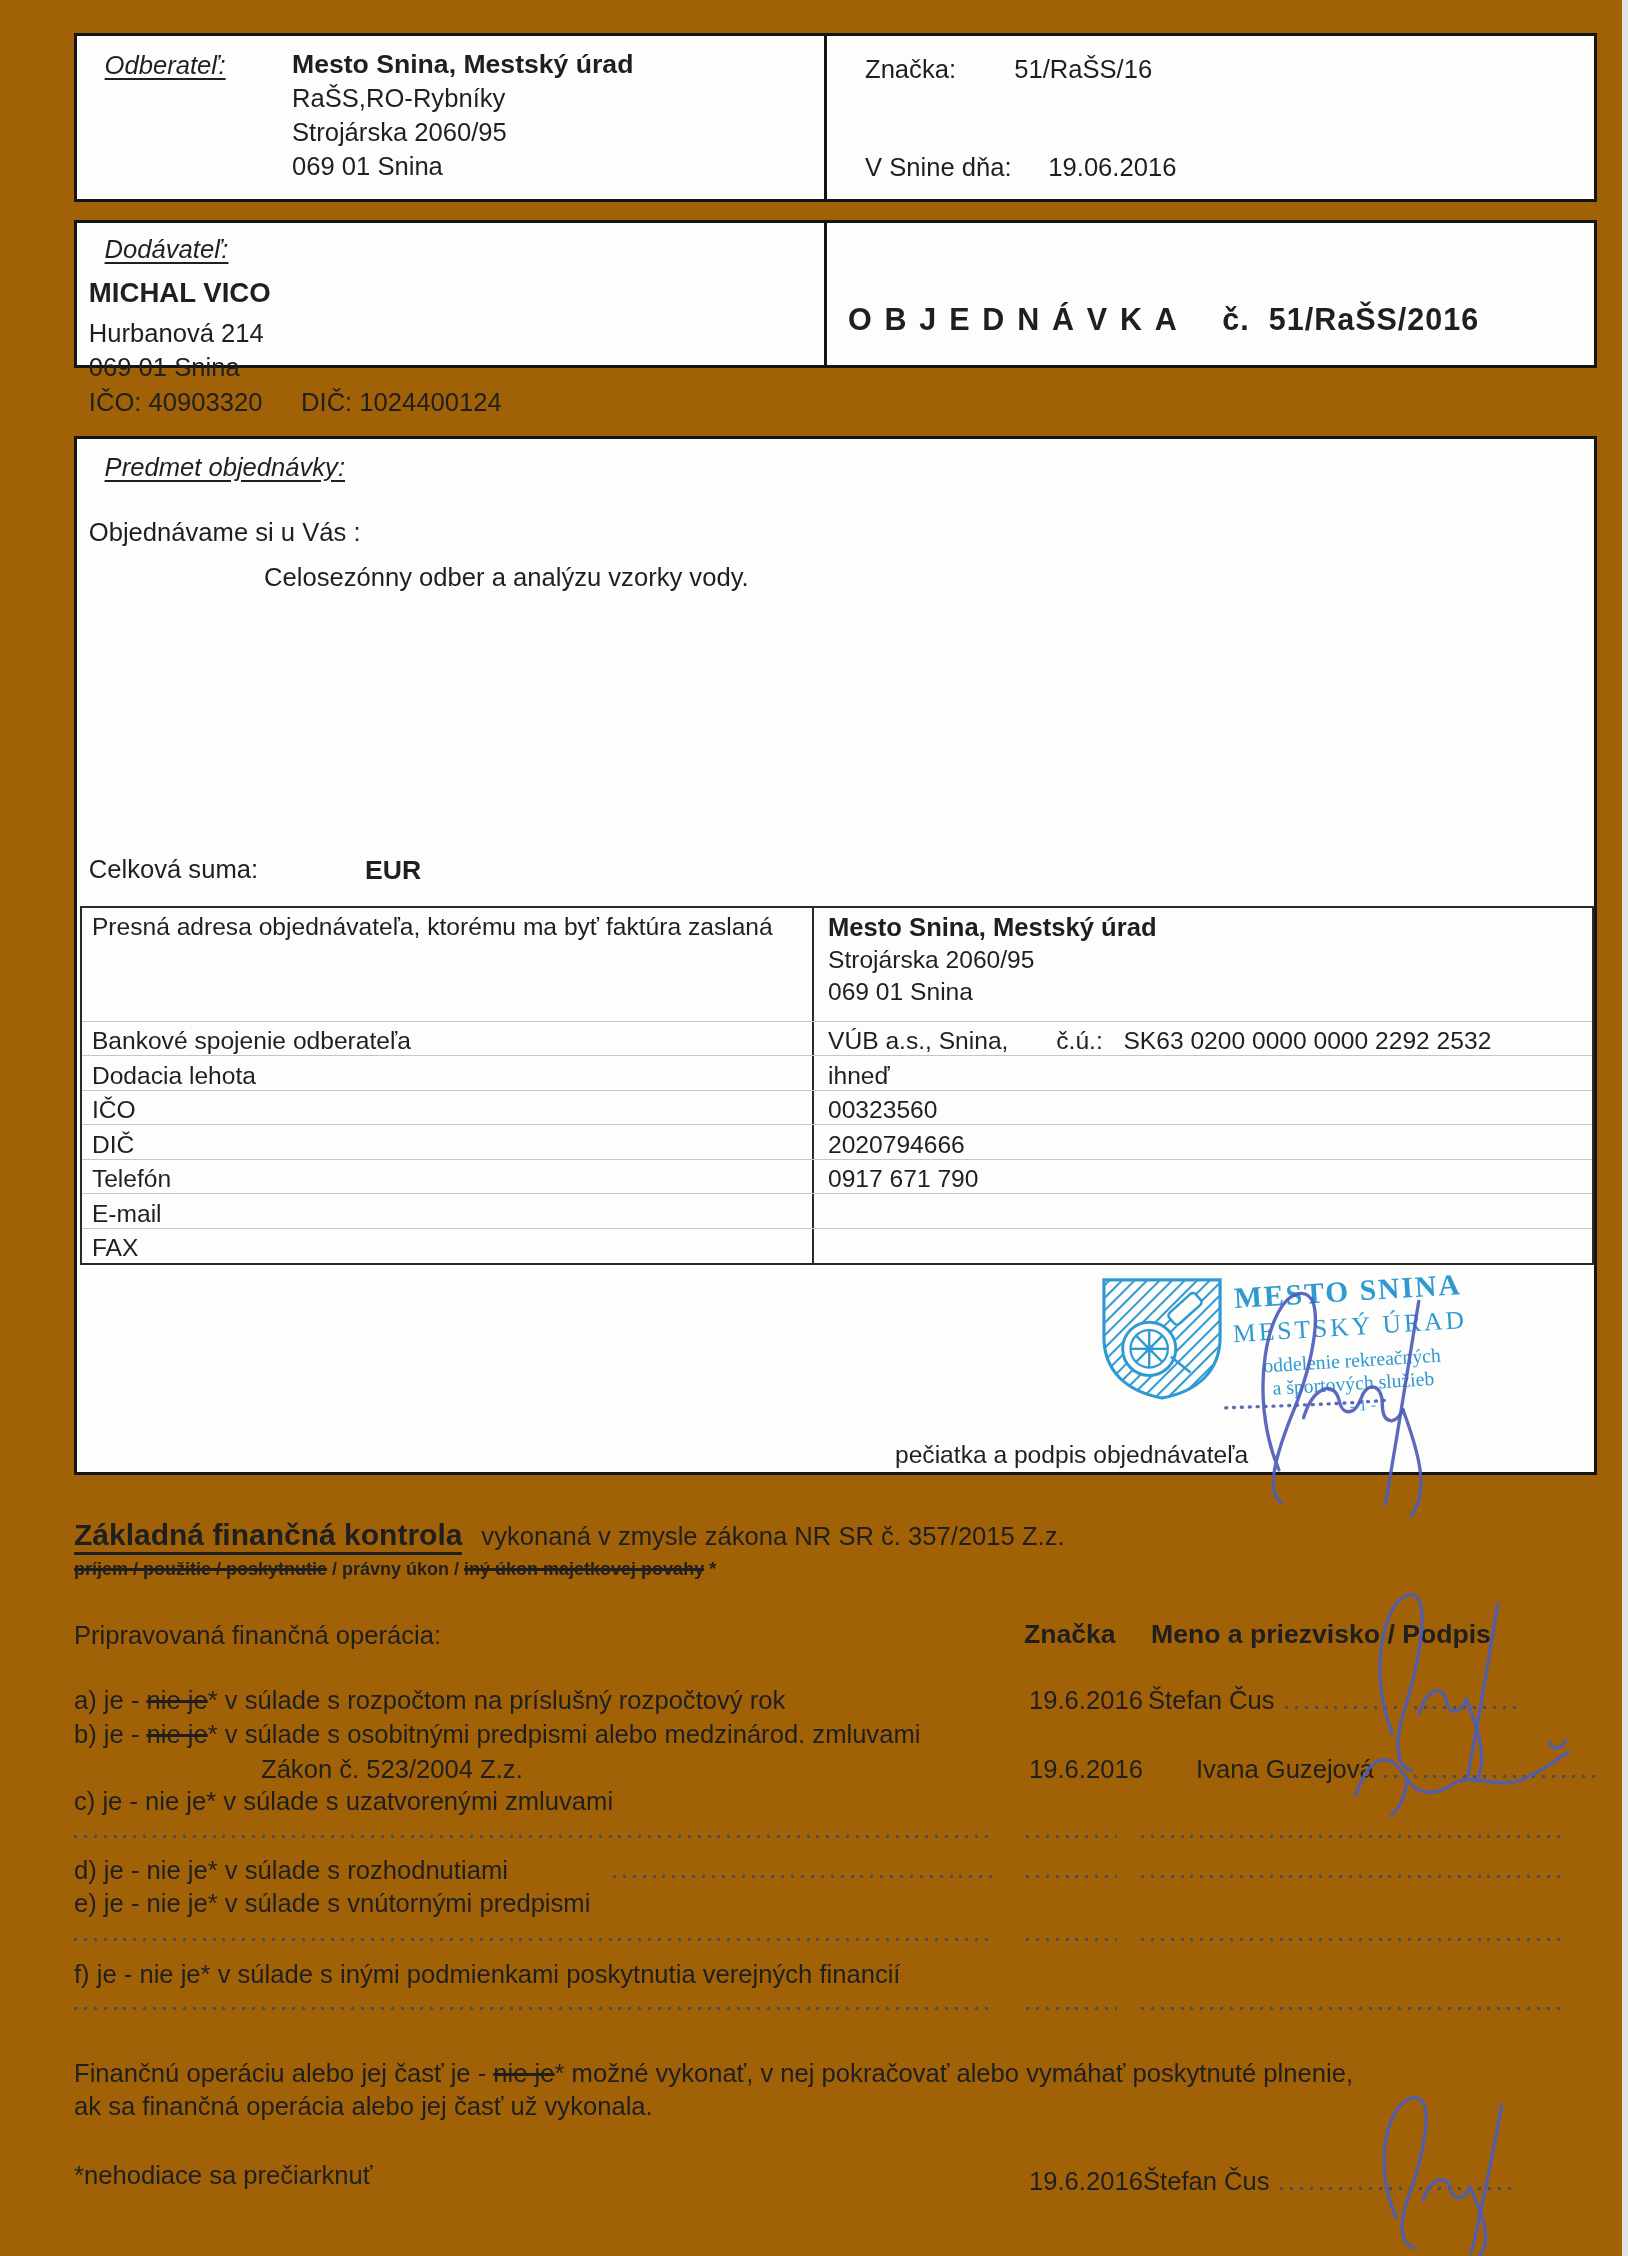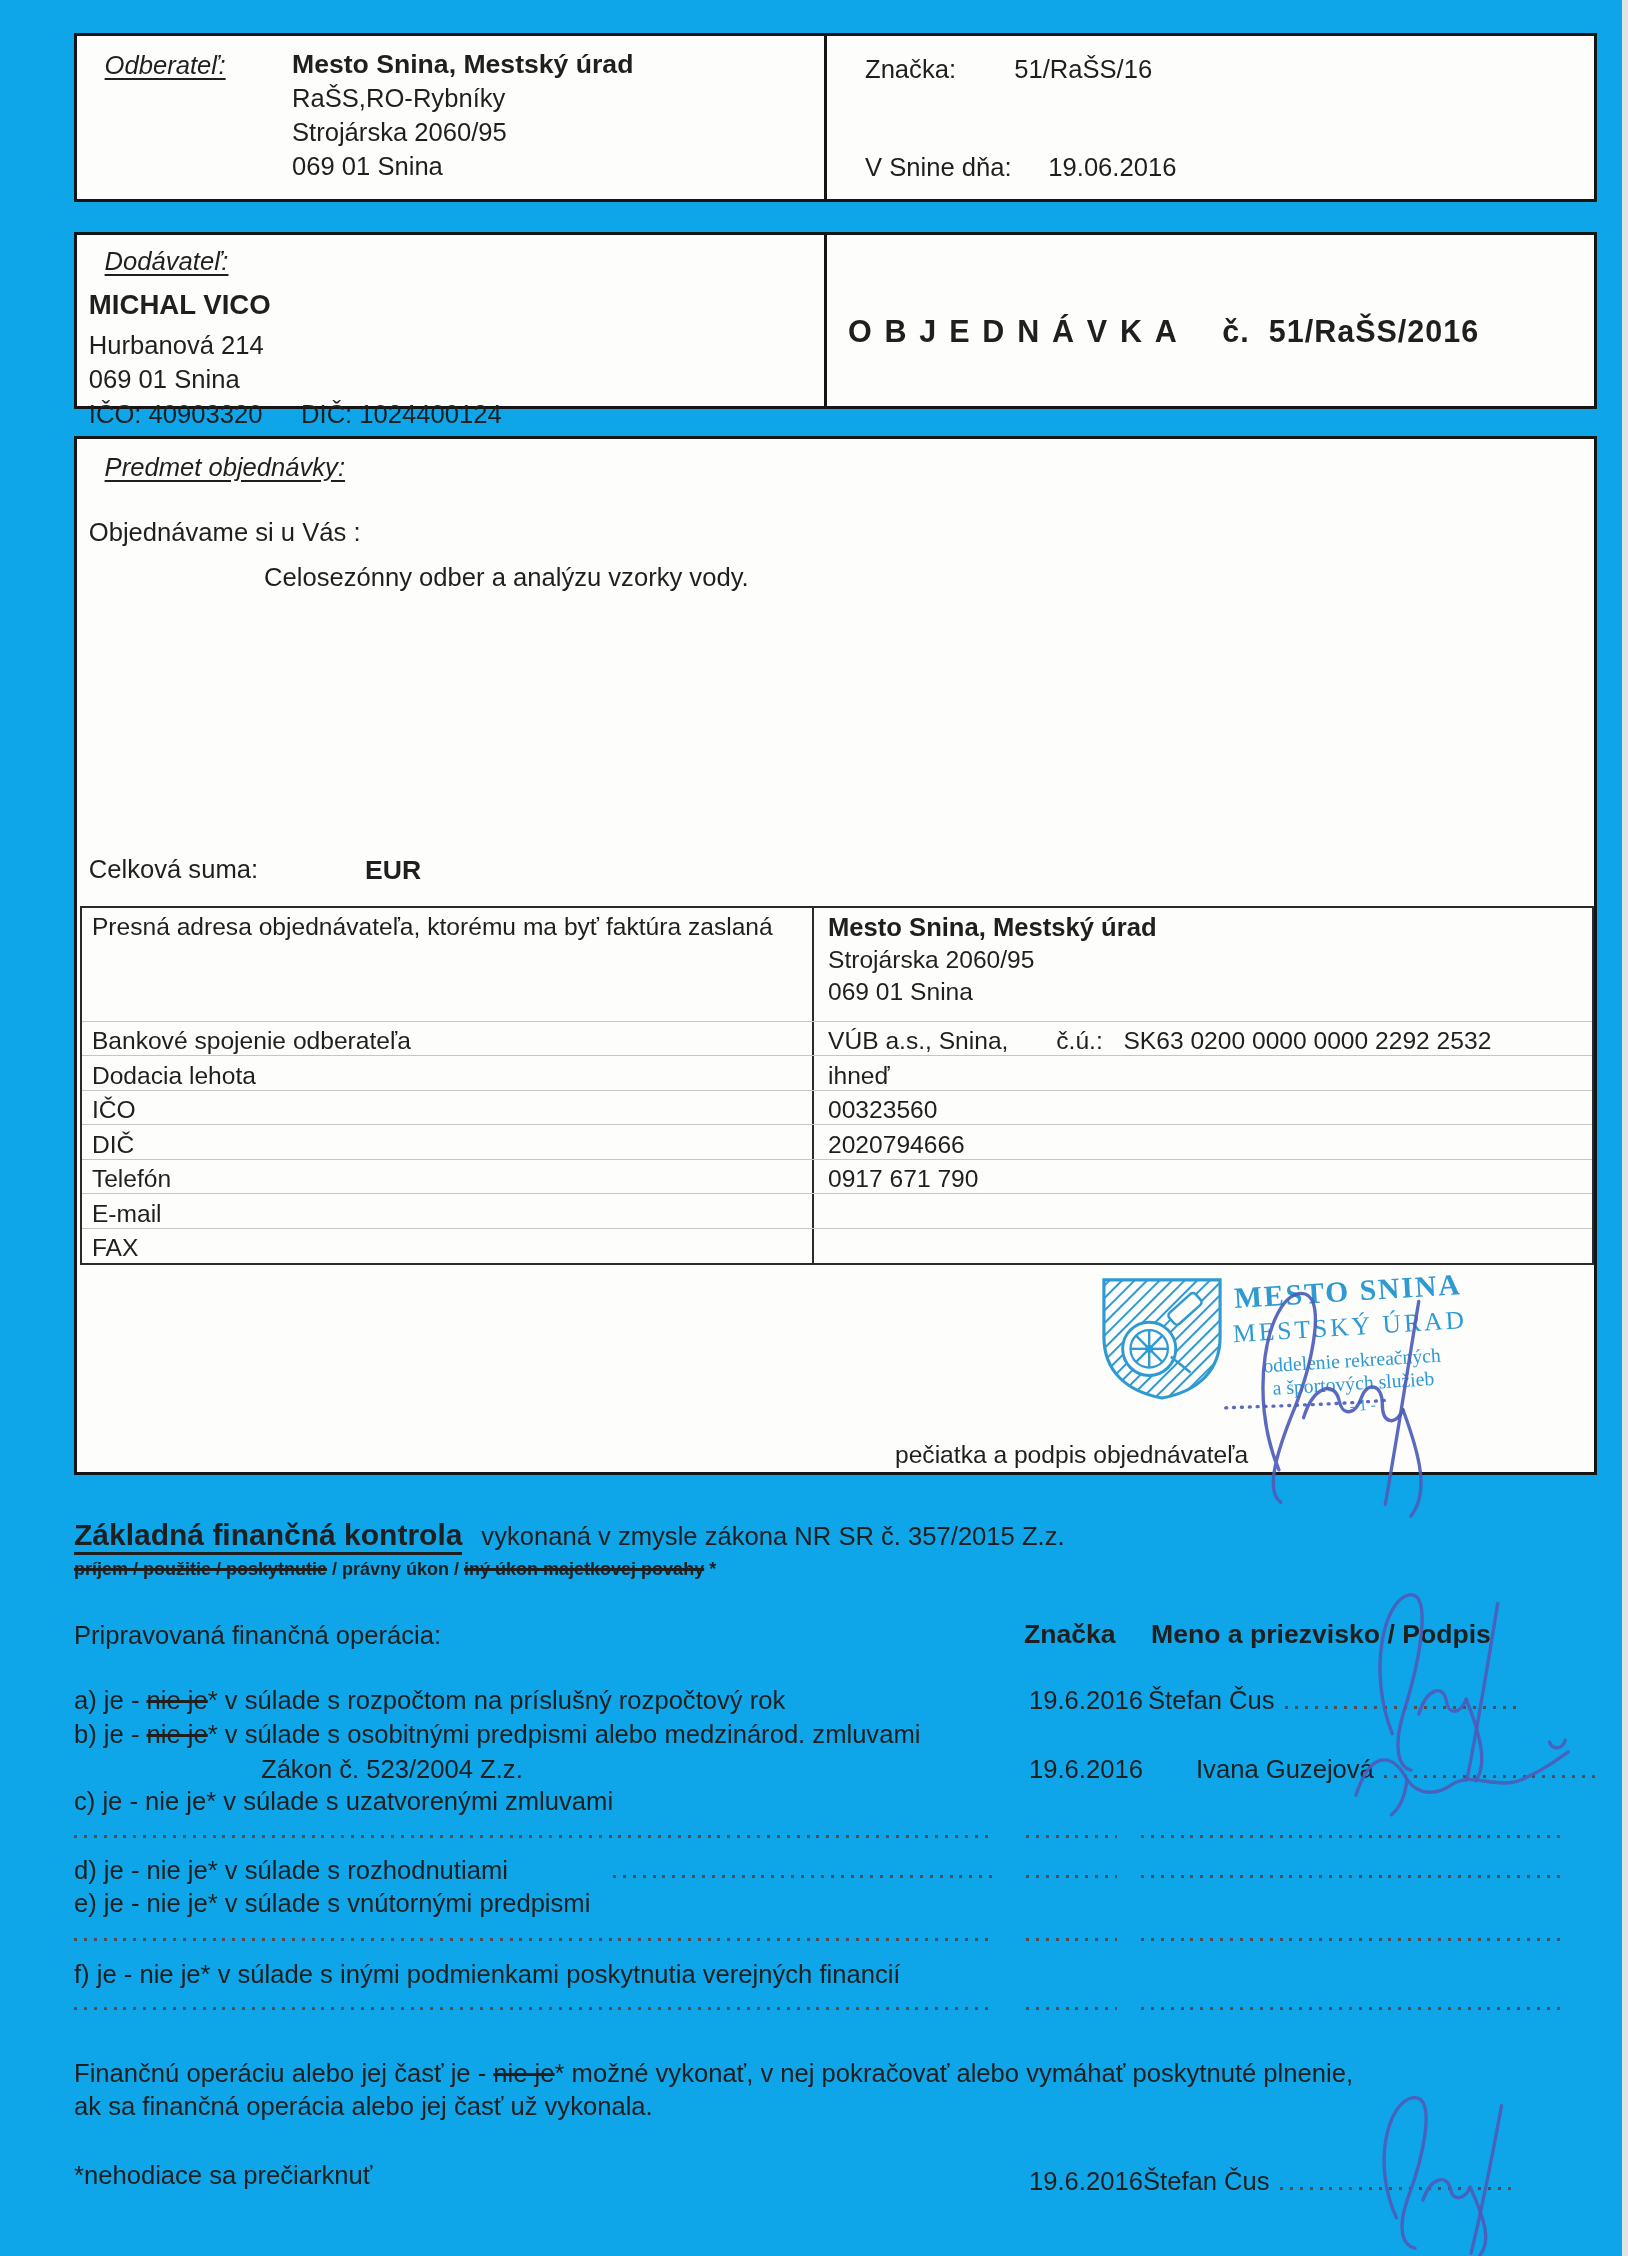--- a/index.html
+++ b/index.html
@@ -1,34 +1,34 @@
 <!DOCTYPE html>
 <html><head>
 <meta charset="utf-8">
 <style>
   html,body{margin:0;padding:0;background:#e8e8e6;}
   .page{
     position:relative;width:1628px;height:2257px;margin:0 auto;
-    background:#0ea5e9;overflow:hidden;
+    background:#a16207;overflow:hidden;
     font-family:"Liberation Sans","DejaVu Sans",sans-serif;
     color:#1f1f1f;font-size:25.6px;line-height:1.3;
   }
   .edge-strip{position:absolute;right:0;top:0;width:5.9px;height:100%;background:#e3e3e1;}
   .box{position:absolute;left:74px;width:1523px;border:3px solid #151515;background:#fdfdfc;box-sizing:border-box;}
   .abs{position:absolute;}
   .b{font-weight:bold;}
   .ital-u{font-style:italic;text-decoration:underline;text-underline-offset:3.9px;}
   .strike{text-decoration:line-through;text-decoration-thickness:3px;}
   .u{text-decoration:underline;text-underline-offset:3.9px;}
 
   
   #box1{top:32.5px;height:169px;}
   #box1 .vdiv,#box2 .vdiv{position:absolute;top:0;bottom:0;left:747px;width:3px;background:#151515;}
   
-  #box2{top:232px;height:177px;}
+  #box2{top:220px;height:148px;}
   .order-line{letter-spacing:0.42em;font-weight:bold;font-size:30.5px;}
   .order-no{font-weight:bold;font-size:30.5px;letter-spacing:1px;}
 
   
   #box3{top:436px;height:1039px;}
 
   
   .btable{position:absolute;left:3px;top:467px;width:1514px;height:359px;border:2px solid #2a2a2a;box-sizing:border-box;font-size:24.6px;}
   .btable .vline{position:absolute;left:730px;top:0;bottom:0;width:2px;background:#2a2a2a;}
   .brow{position:absolute;left:0;width:100%;border-bottom:1px solid #c6c6c6;box-sizing:border-box;}

